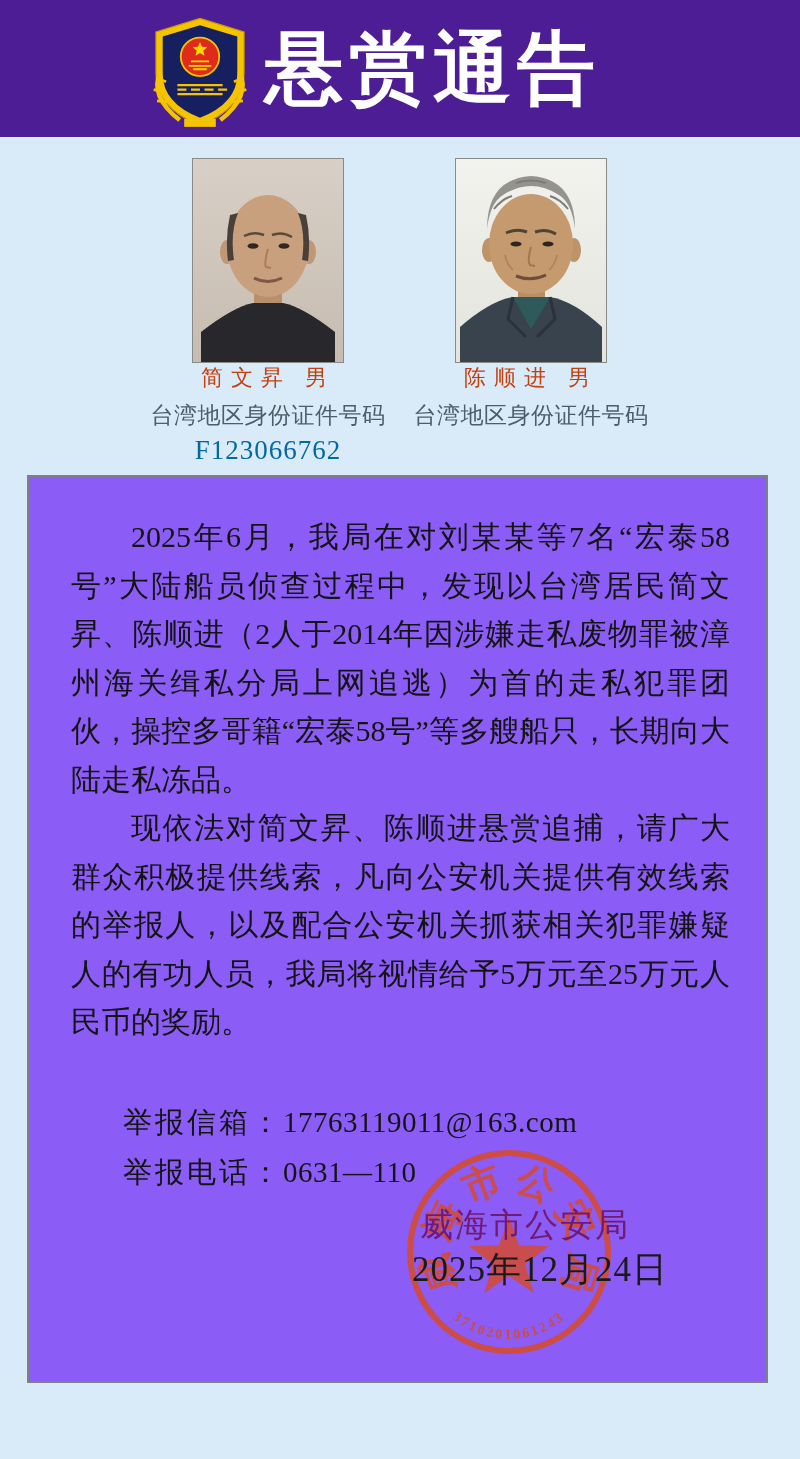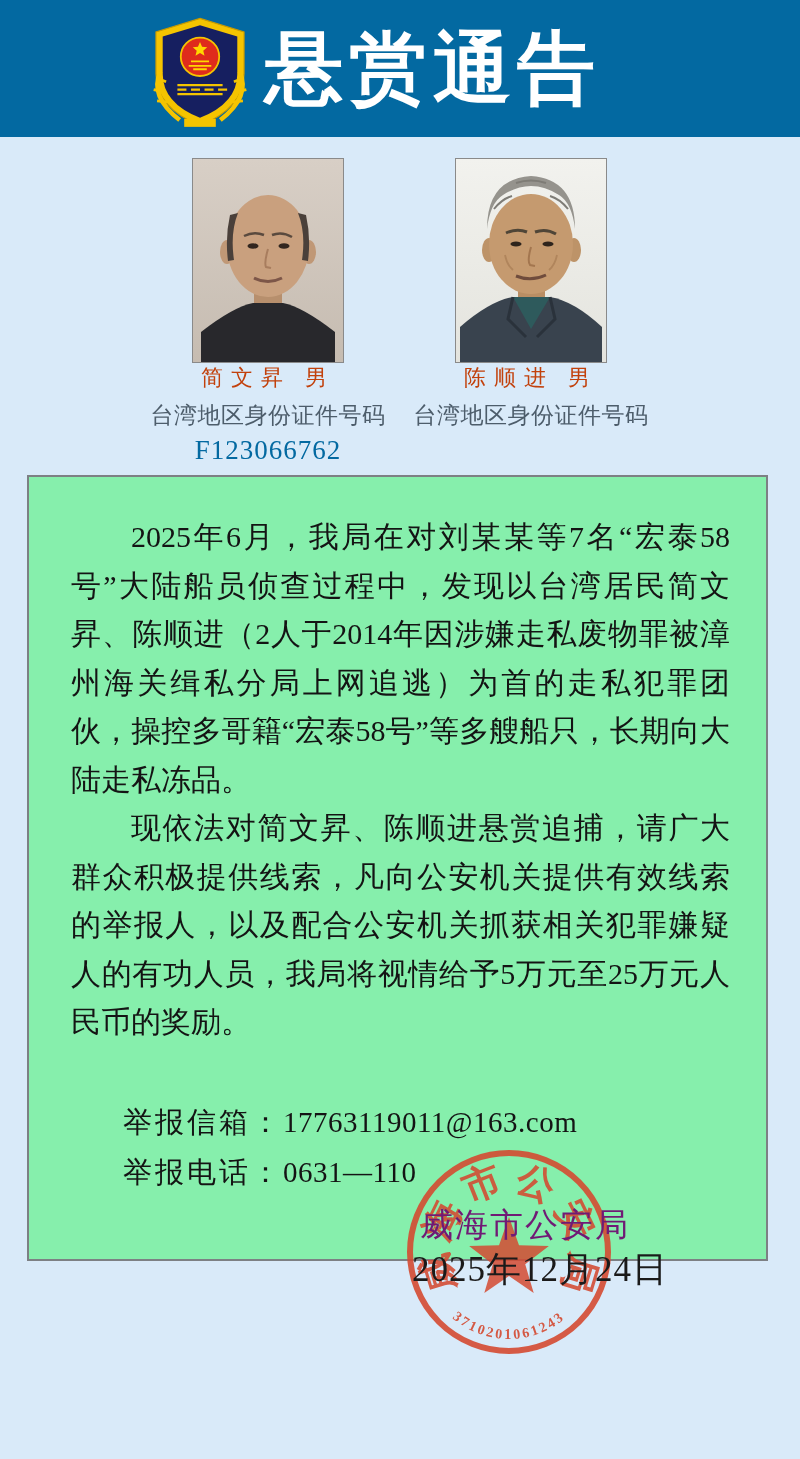--- a/index.html
+++ b/index.html
@@ -1,37 +1,37 @@
 <!DOCTYPE html>
 <html><head>
 <meta charset="utf-8">
 <style>
   html,body{margin:0;padding:0;}
   body{font-family:"Liberation Serif","DejaVu Serif",serif;}
   .page{position:relative;width:800px;height:1459px;background:#d9eaf9;overflow:hidden;}
 
   
-  .masthead{position:absolute;left:0;top:0;width:800px;height:137px;background:#0369a1;}
+  .masthead{position:absolute;left:0;top:0;width:800px;height:137px;background:#4c1d95;}
   .badge{position:absolute;left:143px;top:15px;width:114px;height:113px;}
   .title{position:absolute;left:265px;top:24px;font-size:78px;line-height:90px;
          font-weight:bold;color:#ffffff;letter-spacing:6px;white-space:nowrap;}
 
   
   .suspect{position:absolute;margin:0;text-align:center;width:260px;}
   .suspect.s0{left:138px;top:158px;}
   .suspect.s1{left:401px;top:158px;}
   .photo{display:block;margin:0 auto;width:150px;height:203px;border:1px solid #8a8a8a;background:#fff;}
   .cap-name{font-size:22px;color:#c2410c;letter-spacing:8px;}
   .cap-name .gender{margin-left:14px;}
   .cap-label{margin-top:7px;font-size:23px;color:#4d5d6b;letter-spacing:0.5px;white-space:nowrap;}
   .cap-id{margin-top:4px;font-size:27px;color:#0369a1;letter-spacing:1px;}
 
   
-  .notice-box{position:absolute;left:27px;top:475px;width:741px;height:786px;
-              background:#86efac;border:2px solid #7d8084;box-sizing:border-box;}
+  .notice-box{position:absolute;left:27px;top:475px;width:741px;height:908px;
+              background:#8b5cf6;border:2px solid #7d8084;box-sizing:border-box;}
   .notice-box p{margin:0;padding:0 36px 0 42px;font-size:30px;line-height:48.5px;
                 color:#141414;text-align:justify;text-indent:2em;}
   .notice-box p.first{margin-top:36px;}
   .contact{margin-top:50px;padding-left:94px;}
   .contact-line{font-size:29px;line-height:50px;color:#141414;white-space:nowrap;}
   .c-label{letter-spacing:3px;}
   .c-value{letter-spacing:0.5px;text-align:center;}
 
   
   .seal{position:absolute;left:404px;top:1147px;width:210px;height:210px;}

